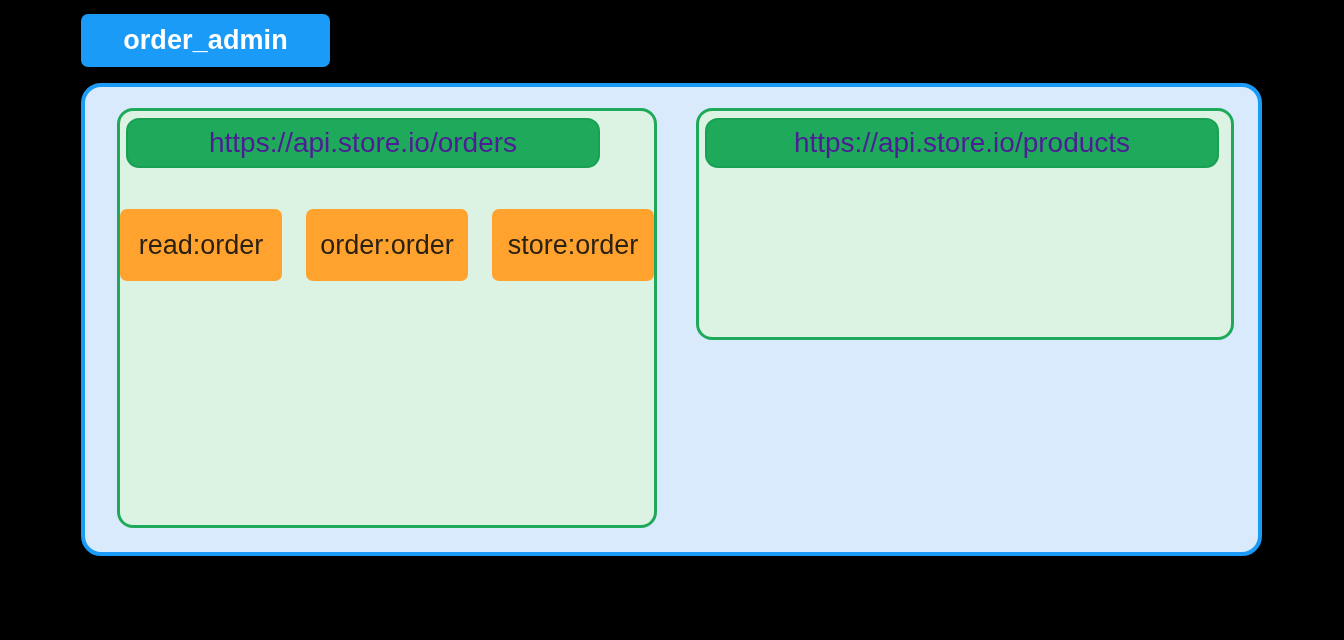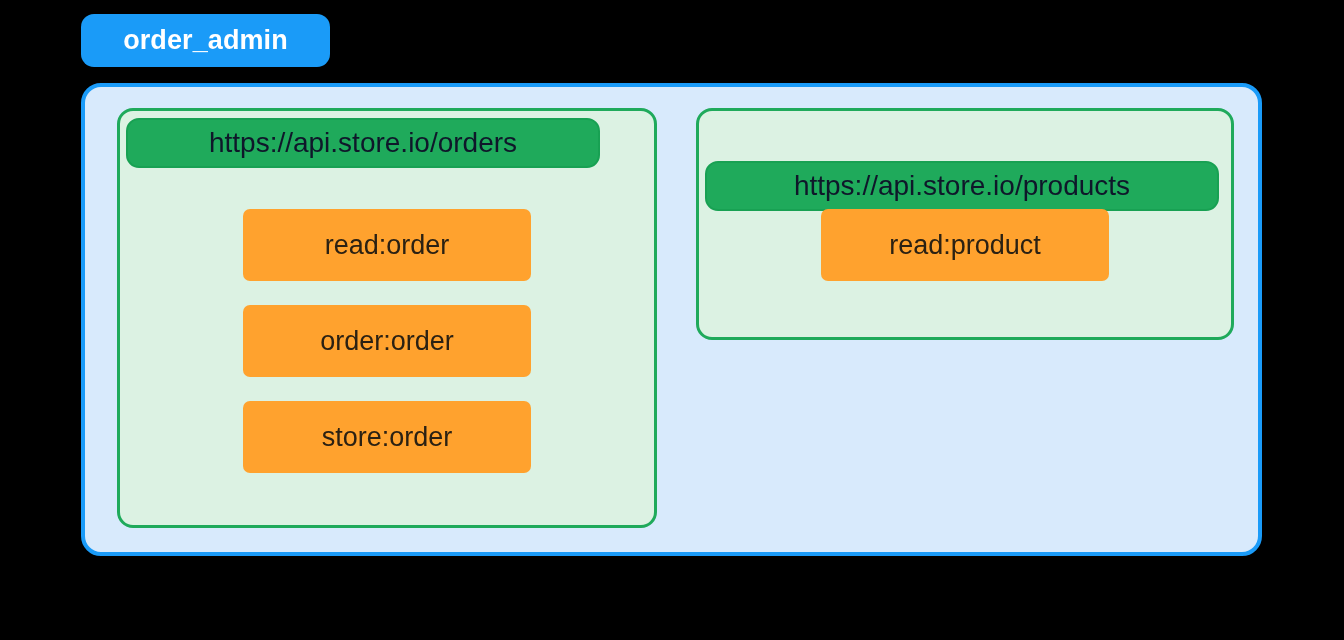--- a/index.html
+++ b/index.html
@@ -21,21 +21,21 @@
 
   
   .role-badge {
     position: absolute;
     left: 81px;
     top: 14px;
     width: 249px;
     height: 53px;
     box-sizing: border-box;
     background: #1a9bf8;
-    border-radius: 13px;
+    border-radius: 7px;
     display: flex;
     align-items: center;
     justify-content: center;
   }
   .role-badge-label {
     color: #ffffff;
     font-size: 27px;
     font-weight: bold;
     letter-spacing: 0.1px;
     line-height: 1;
@@ -85,36 +85,36 @@
     box-sizing: border-box;
     background: #1faa5b;
     border: 2px solid #18a153;
     border-radius: 13px;
     display: flex;
     align-items: center;
     justify-content: center;
     padding: 0 16px;
   }
   .resource-header.orders-header { width: 474px; }
-  .resource-header.products-header { width: 514px; margin-top: 43px; }
+  .resource-header.products-header { width: 514px; }
   .resource-header-label {
-    color: #0f172a;
+    color: #4c1d95;
     font-size: 28px;
     line-height: 1;
     white-space: nowrap;
   }
 
   
   .scope-list {
     position: absolute;
     left: 0;
     right: 0;
     top: 98px;  
     display: flex;
-    flex-direction: column;
+    flex-direction: row;
     align-items: center;
     gap: 24px;
   }
   .scope-chip {
     width: 288px;
     height: 72px;
     box-sizing: border-box;
     background: #ffa22e;
     border-radius: 7px;
     display: flex;
@@ -153,21 +153,16 @@
         <div class="scope-chip">
           <span class="scope-chip-label">store:order</span>
         </div>
       </div>
     </div>
 
     <div class="resource-box products">
       <div class="resource-header products-header">
         <span class="resource-header-label">https://api.store.io/products</span>
       </div>
-      <div class="scope-list">
-        <div class="scope-chip">
-          <span class="scope-chip-label">read:product</span>
-        </div>
-      </div>
     </div>
 
   </div>
 </div>
 
 </body></html>

